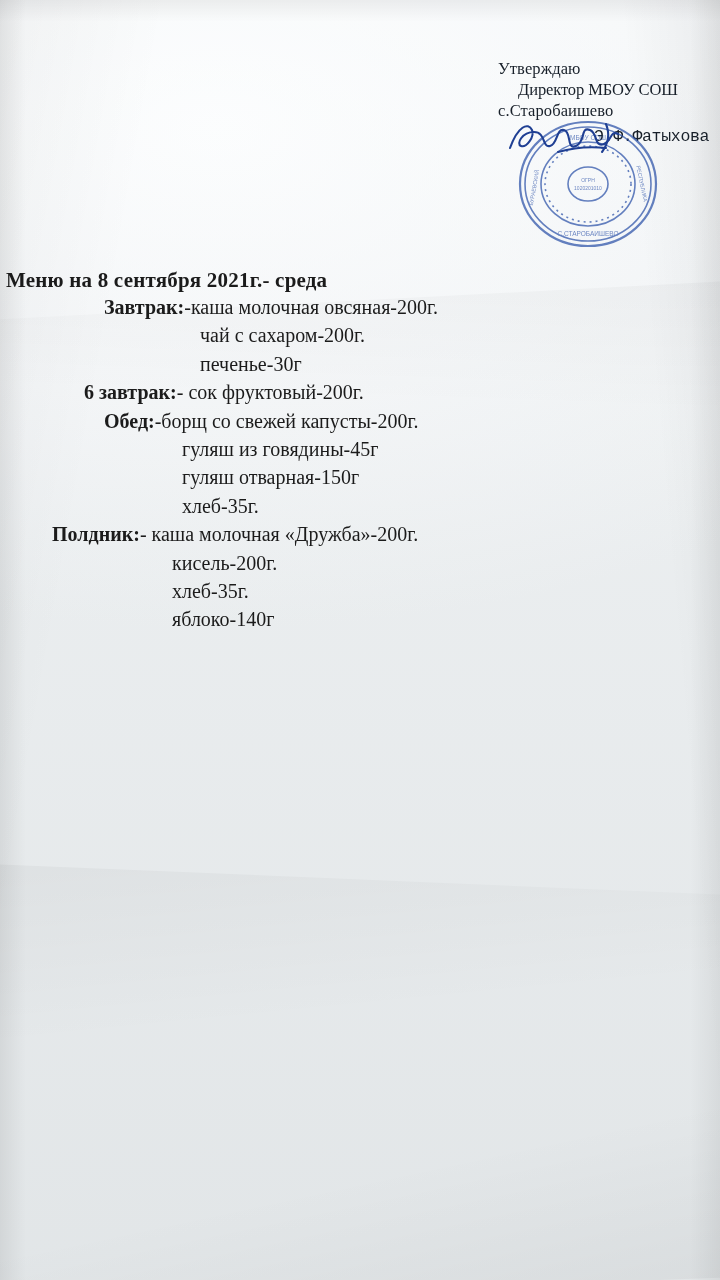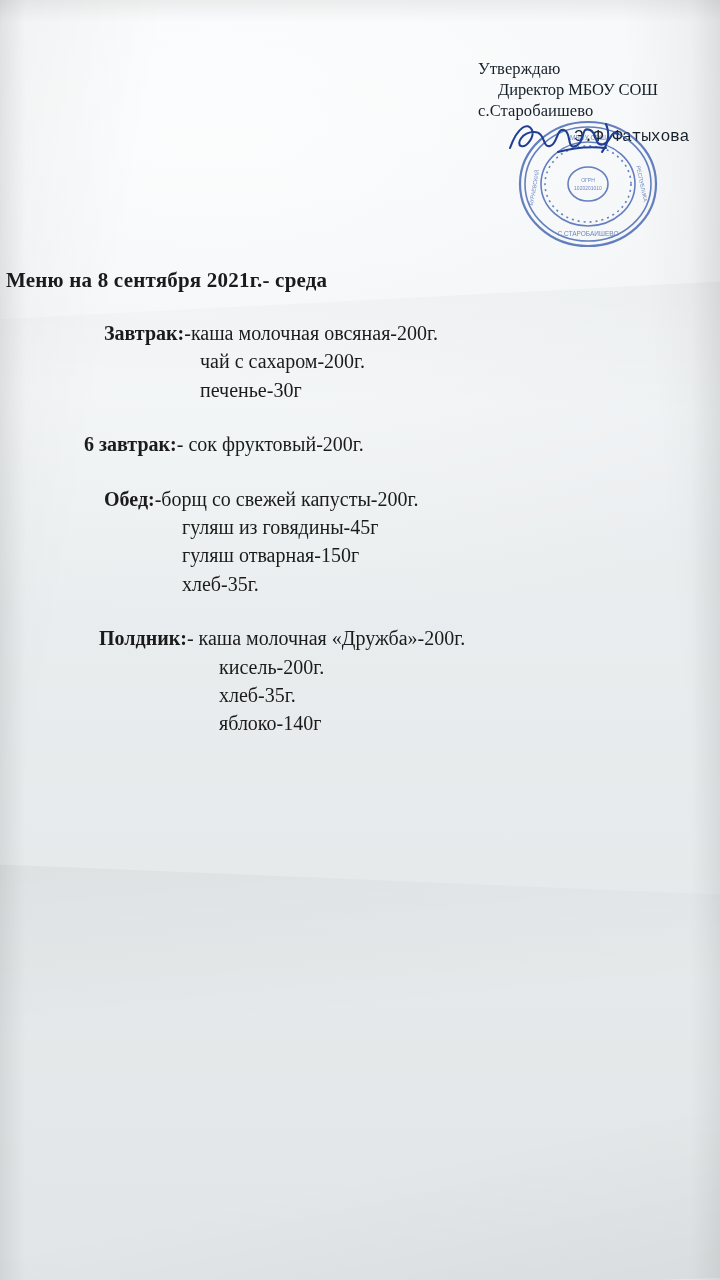--- a/index.html
+++ b/index.html
@@ -58,21 +58,21 @@
   }
   .crease.edge-top {
     top: 0; left: 0; width: 720px; height: 22px;
     background: linear-gradient(180deg, rgba(0,0,0,0.06), rgba(0,0,0,0));
   }
 
   
   .approval {
     position: absolute;
     top: 58px;
-    left: 478px;
+    left: 498px;
     width: 215px;
     font-size: 16.5px;
     line-height: 1.28;
     letter-spacing: .1px;
     color: #18202a;
     z-index: 4;
   }
   .approval div { white-space: nowrap; }
   .approval .director { letter-spacing: -0.1px; margin-left: 20px; }
   .approval .signline {
@@ -118,35 +118,34 @@
     width: 720px;
   }
   .menu-title {
     text-align: left;
     font-weight: bold;
     font-size: 21px;
     letter-spacing: .2px;
     margin-left: 6px;
   }
   .section {
-    margin-top: 26px;
     padding-left: 96px;
     font-size: 20px;
     line-height: 1.42;
   }
   .section .row { white-space: nowrap; }
   .section .lbl { font-weight: bold; }
   .section .rest { padding-left: 120px; }
 
   .s-breakfast { padding-left: 104px; }
   .s-breakfast .rest { padding-left: 96px; }
   .s-second { padding-left: 84px; }
   .s-lunch { padding-left: 104px; }
   .s-lunch .rest { padding-left: 78px; }
-  .s-snack { padding-left: 99px; }
+  .s-snack { padding-left: 52px; }
   .s-snack .rest { padding-left: 120px; }
 </style>
 </head>
 <body>
 
 <div class="page">
 
   <div class="crease c1"></div>
   <div class="crease c2"></div>
   <div class="crease c3"></div>

